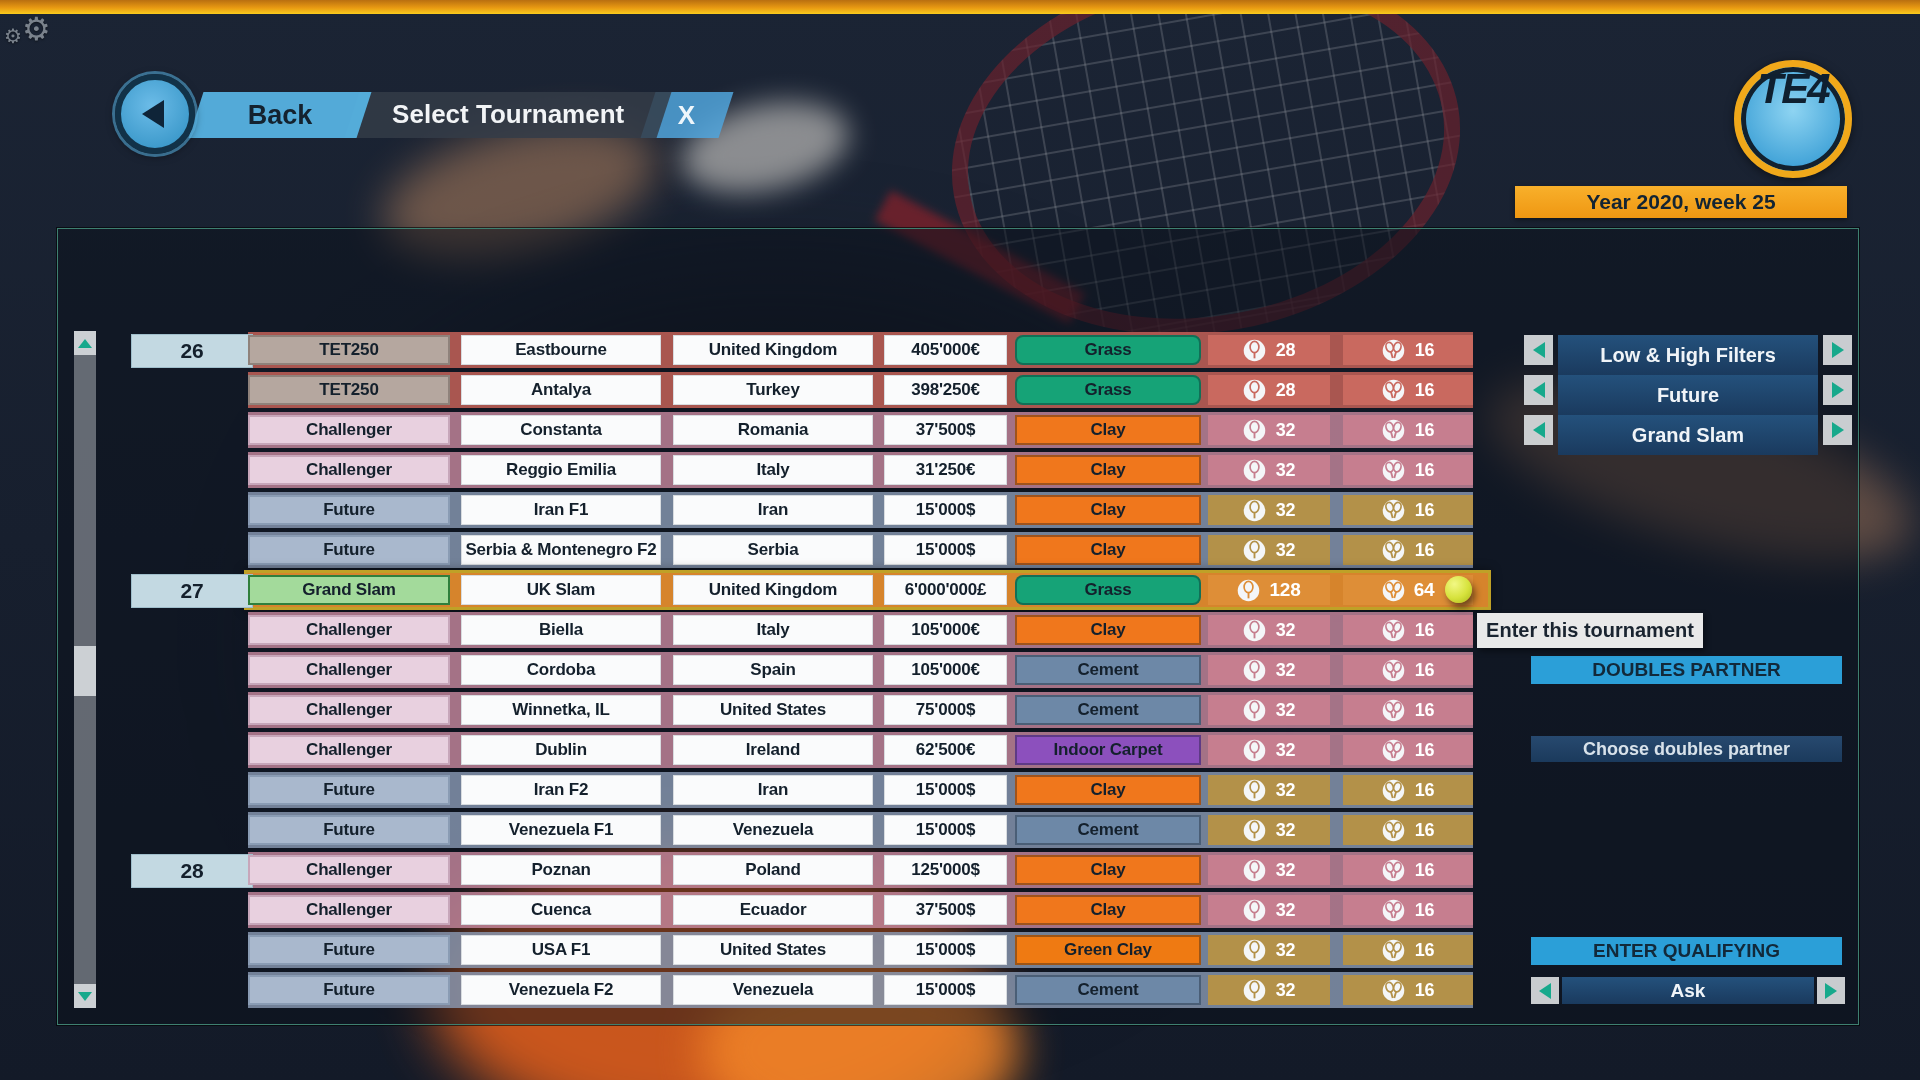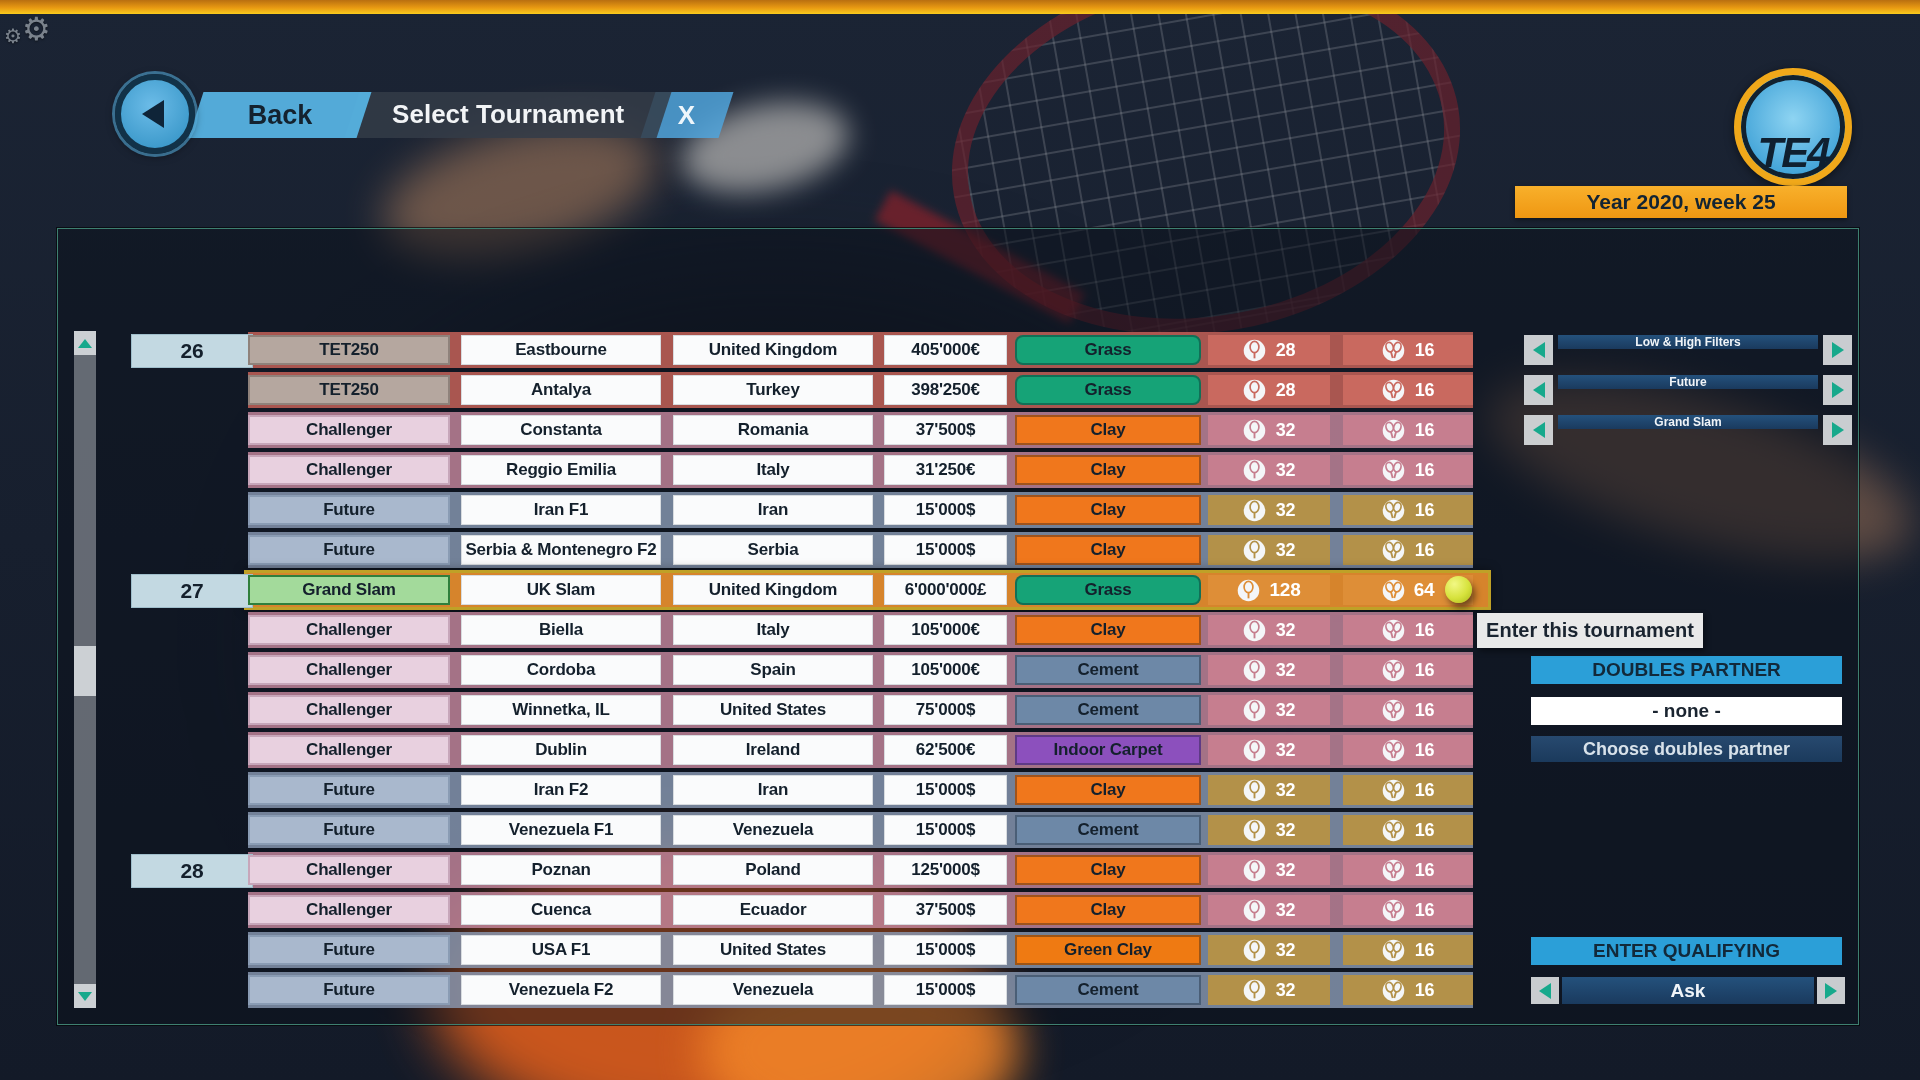--- a/index.html
+++ b/index.html
@@ -43,24 +43,24 @@
   .backbar{position:absolute;left:196px;top:92px;width:168px;height:46px;
     background:rgba(86,178,226,.95);transform:skewX(-18deg);z-index:4;
     display:flex;align-items:center;justify-content:center;cursor:pointer;}
   .backbar span{transform:skewX(18deg);font-size:27px;font-weight:bold;color:#14222f;}
   .titlebar span{position:absolute;left:0;right:0;top:7px;text-align:center;transform:skewX(18deg);
     font-size:26px;font-weight:bold;color:#f2f4f6;}
   .closetab{position:absolute;left:648px;top:92px;width:78px;height:46px;
     background:rgba(80,165,220,.85);transform:skewX(-18deg);z-index:2;
     display:flex;align-items:center;justify-content:center;cursor:pointer;}
   .closetab span{transform:skewX(18deg);font-size:26px;font-weight:bold;color:#eef6fb;}
-  .logo{position:absolute;left:1734px;top:68px;width:104px;height:104px;border-radius:50%;
+  .logo{position:absolute;left:1734px;top:60px;width:104px;height:104px;border-radius:50%;
     background:radial-gradient(circle at 50% 42%,#8ed4f2,#3da0d6 75%);
     border:7px solid #f0a81a;box-shadow:inset 0 0 0 5px #12212f,0 2px 10px rgba(0,0,0,.5);
-    display:flex;align-items:flex-end;justify-content:center;}
+    display:flex;align-items:flex-start;justify-content:center;}
   .logo span{font-size:42px;font-weight:bold;font-style:italic;color:#0f2030;letter-spacing:-2px;
     transform:translateY(-2px);}
   .yearbadge{position:absolute;left:1515px;top:186px;width:332px;height:32px;
     background:linear-gradient(#f8b02b,#ef9712);display:flex;align-items:center;justify-content:center;
     font-size:21px;font-weight:bold;color:#132433;box-shadow:0 2px 5px rgba(0,0,0,.4);}
   
   .panel{position:absolute;left:57px;top:228px;width:1800px;height:795px;
     background:rgba(9,15,26,.5);border:1px solid #3e7f70;box-shadow:0 0 0 1px rgba(0,0,0,.6);}
   .hdrband{position:absolute;left:1px;top:20px;width:1798px;height:54px;
     background:rgba(59,161,214,.95);}
@@ -113,23 +113,23 @@
   .ball{position:absolute;left:1314px;top:4px;width:27px;height:27px;border-radius:50%;
     background:radial-gradient(circle at 35% 30%,#f2f884,#d6e23c 55%,#a8b818);
     box-shadow:3px 5px 7px rgba(0,0,0,.5);z-index:5;}
   
   .arrowbtn{position:absolute;width:29px;height:30px;background:rgba(217,220,222,.92);
     display:flex;align-items:center;justify-content:center;cursor:pointer;}
   .arrowbtn .l{width:0;height:0;border-top:8px solid transparent;border-bottom:8px solid transparent;
     border-right:12px solid #17a98c;}
   .arrowbtn .r{width:0;height:0;border-top:8px solid transparent;border-bottom:8px solid transparent;
     border-left:12px solid #17a98c;}
-  .selbar{position:absolute;height:14px;background:linear-gradient(#24517c,#1a3a5e);
+  .selbar{position:absolute;height:40px;background:linear-gradient(#24517c,#1a3a5e);
     display:flex;align-items:center;justify-content:center;color:#f0f4f8;font-weight:bold;
-    font-size:12px;cursor:pointer;}
+    font-size:20px;cursor:pointer;}
   .tooltip{position:absolute;left:1419px;top:384px;width:226px;height:35px;background:#e9e9e9;
     display:flex;align-items:center;justify-content:center;font-size:20px;font-weight:bold;
     color:#1a2430;box-shadow:2px 3px 6px rgba(0,0,0,.45);z-index:7;}
   .bluebar{position:absolute;left:1473px;width:311px;height:28px;background:#2b9fd8;
     display:flex;align-items:center;justify-content:center;font-size:19px;font-weight:bold;
     color:#12293a;}
   .nonebar{position:absolute;left:1473px;top:468px;width:311px;height:28px;background:#ffffff;
     display:flex;align-items:center;justify-content:center;font-size:19px;font-weight:bold;
     color:#1a2430;cursor:pointer;}
   .choosebar{position:absolute;left:1473px;top:507px;width:311px;height:26px;
@@ -757,21 +757,20 @@
         </div>
         <div class="selbar" style="left: 1500px; top: 186px; width: 260px;">Grand Slam</div>
         <div class="arrowbtn" style="left: 1765px; top: 186px;">
           <div class="r"></div>
         </div>
       </div>
 
     <div class="tooltip">Enter this tournament</div>
 
     <div class="bluebar" style="top:427px;">DOUBLES PARTNER</div>
-    <div class="nonebar">- none -</div>
     <div class="choosebar">Choose doubles partner</div>
 
     <div class="bluebar" style="top:708px;">ENTER QUALIFYING</div>
     <div class="arrowbtn askl">
         <div class="l"></div>
       </div>
     <div class="selbar askbar">Ask</div>
     <div class="arrowbtn askr">
         <div class="r"></div>
       </div>

